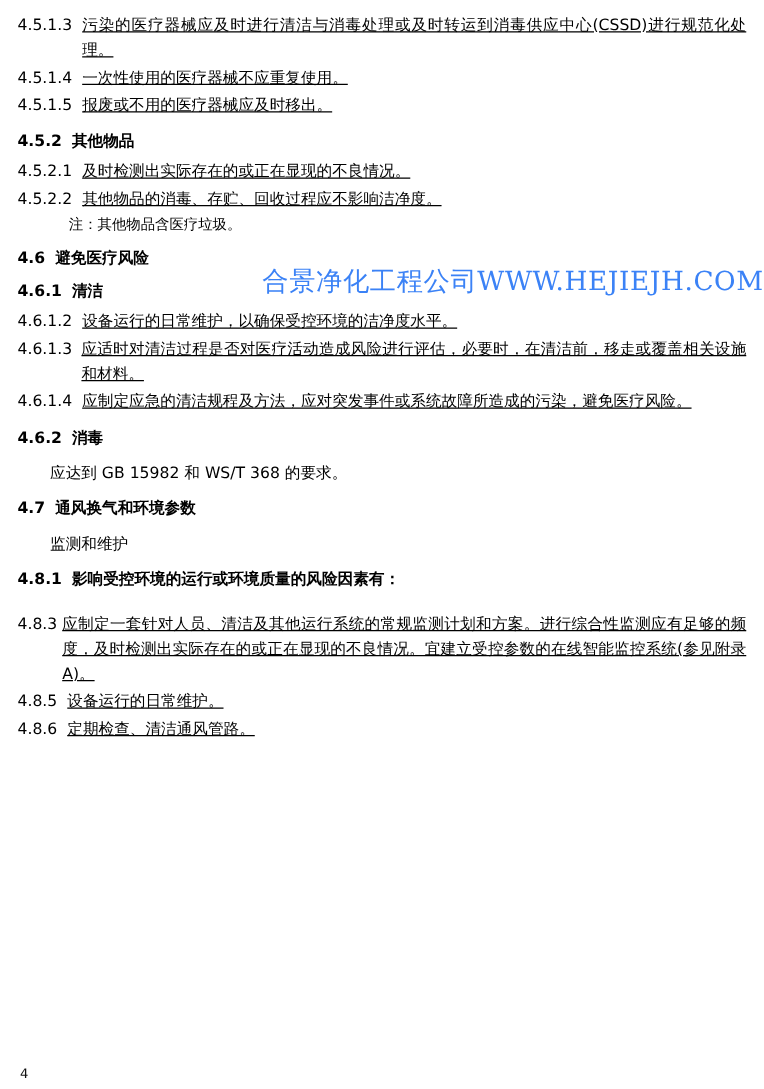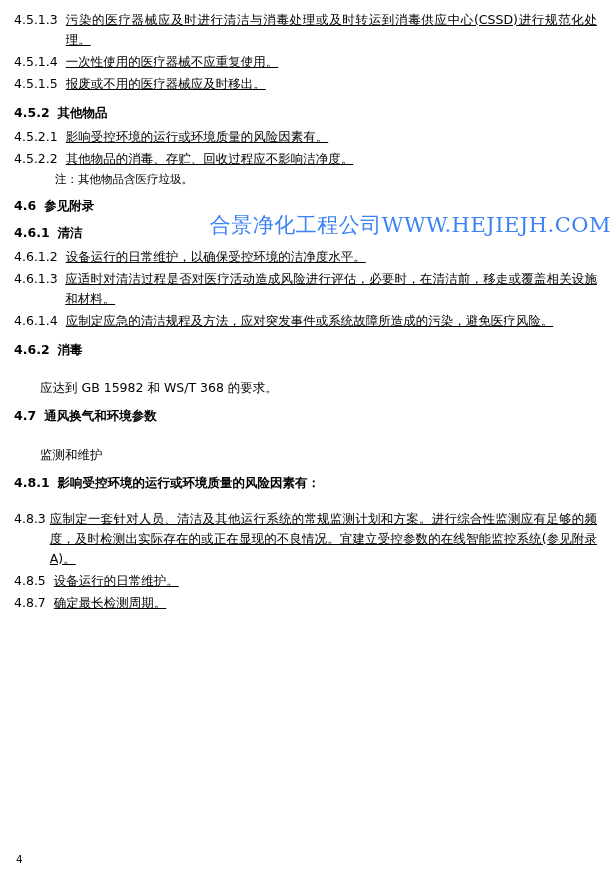--- a/index.html
+++ b/index.html
@@ -34,21 +34,21 @@
     pointer-events: none;
     z-index: 5;
   }
   .body-text {
     position: relative;
     z-index: 10;
     font-size: 12.5px;
     line-height: 1.62;
   }
   .para {
-    margin: 14px 0 1px 0;
+    margin: 4px 0 1px 0;
     text-align: justify;
     text-justify: inter-ideograph;
   }
   
   .clause {
     display: flex;
     align-items: flex-start;
     margin: 0 0 1.5px 0;
   }
   .clause .num {
@@ -142,37 +142,37 @@
       <span class="num">4.5.2</span>
       <span class="w-gap-num"></span>
       <span class="txt">其他物品</span>
     </div>
 
     <div class="gap-sm"></div>
 
     <div class="clause">
       <span class="num">4.5.2.1</span>
       <span class="w-gap-num"></span>
-      <span class="txt">影响受控环境的运行或环境质量的风险因素有。</span>
+      <span class="txt">及时检测出实际存在的或正在显现的不良情况。</span>
     </div>
 
     <div class="clause">
       <span class="num">4.5.2.2</span>
       <span class="w-gap-num"></span>
       <span class="txt">其他物品的消毒、存贮、回收过程应不影响洁净度。</span>
     </div>
 
     <div class="note">注：其他物品含医疗垃圾。</div>
 
     <div class="gap-md"></div>
 
     <div class="heading">
       <span class="num">4.6</span>
       <span class="w-gap-num"></span>
-      <span class="txt">参见附录</span>
+      <span class="txt">避免医疗风险</span>
     </div>
 
     <div class="gap-md"></div>
 
     <div class="heading">
       <span class="num">4.6.1</span>
       <span class="w-gap-num"></span>
       <span class="txt">清洁</span>
     </div>
 
@@ -272,26 +272,26 @@
       <span class="txt">应制定一套针对人员、清洁及其他运行系统的常规监测计划和方案。进行综合性监测应有足够的频度，及时检测出实际存在的或正在显现的不良情况。宜建立受控参数的在线智能监控系统(参见附录 A)。</span>
     </div>
 
 
     <div class="clause">
       <span class="num">4.8.5</span>
       <span class="w-gap-num"></span>
       <span class="txt">设备运行的日常维护。</span>
     </div>
 
-
-    <div class="clause">
-      <span class="num">4.8.7</span>
-      <span class="w-gap-num"></span>
-      <span class="txt">确定最长检测周期。</span>
-    </div>
+    <div class="clause">
+      <span class="num">4.8.6</span>
+      <span class="w-gap-num"></span>
+      <span class="txt">定期检查、清洁通风管路。</span>
+    </div>
+
 
     <div class="clause">
       <span class="num"></span>
       <span class="w-gap-num"></span>
       <span class="txt"></span>
     </div>
 
   </div>
 
   <div class="pagenum">4</div>

